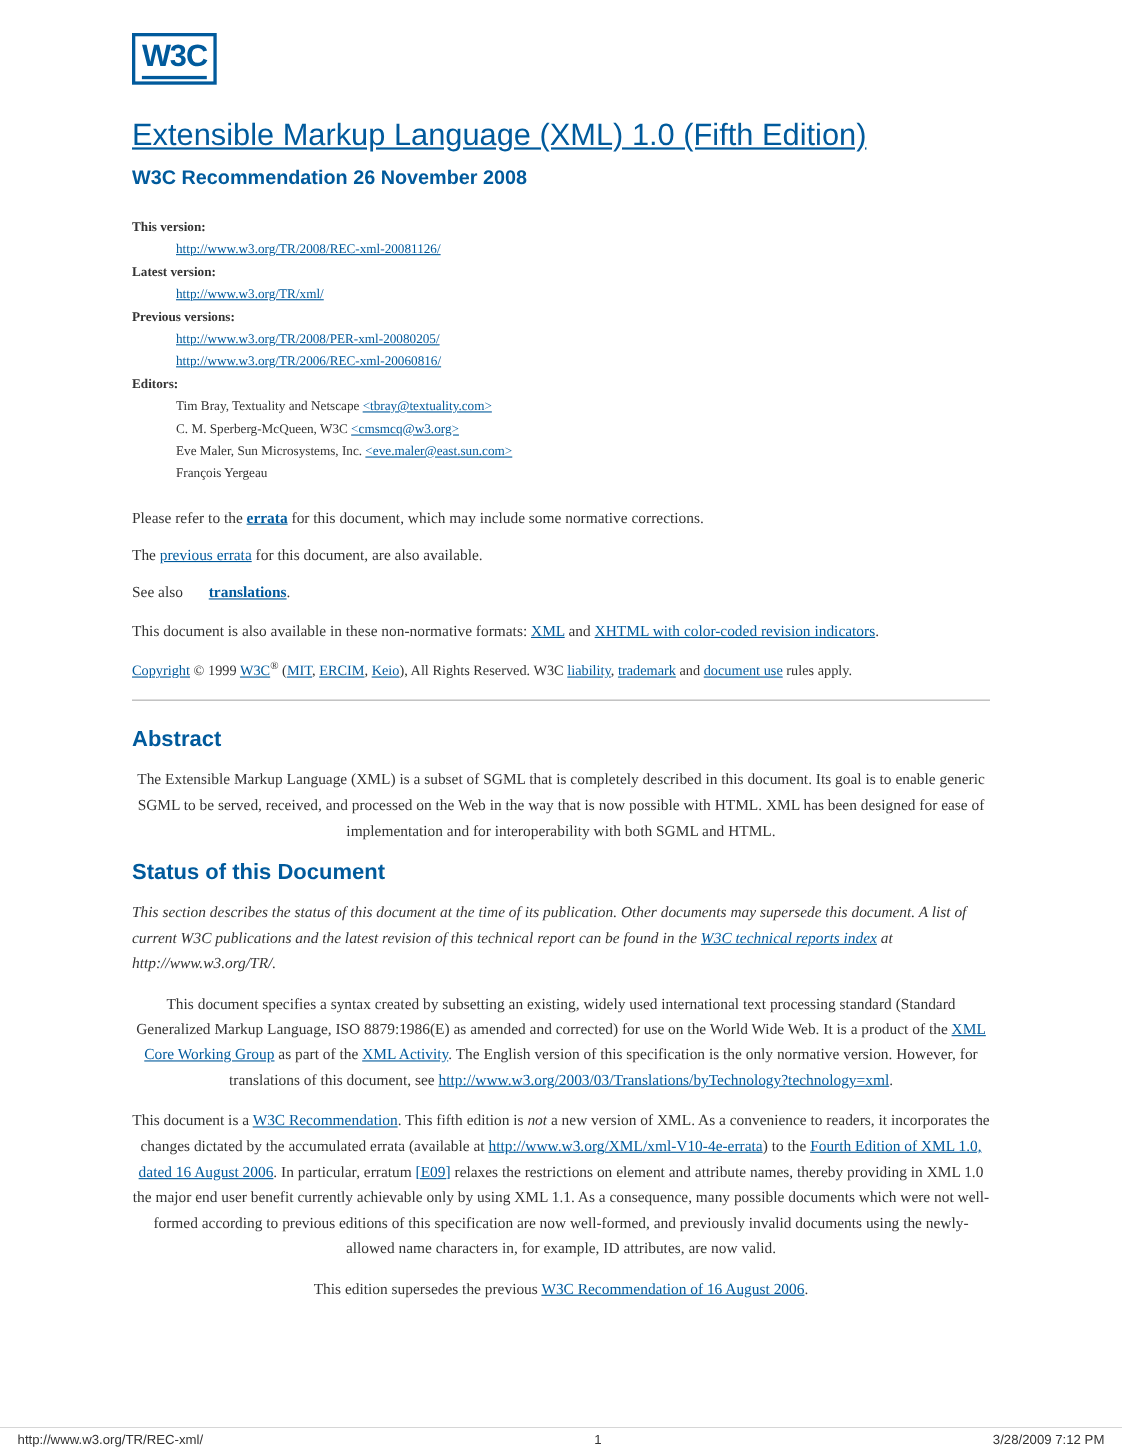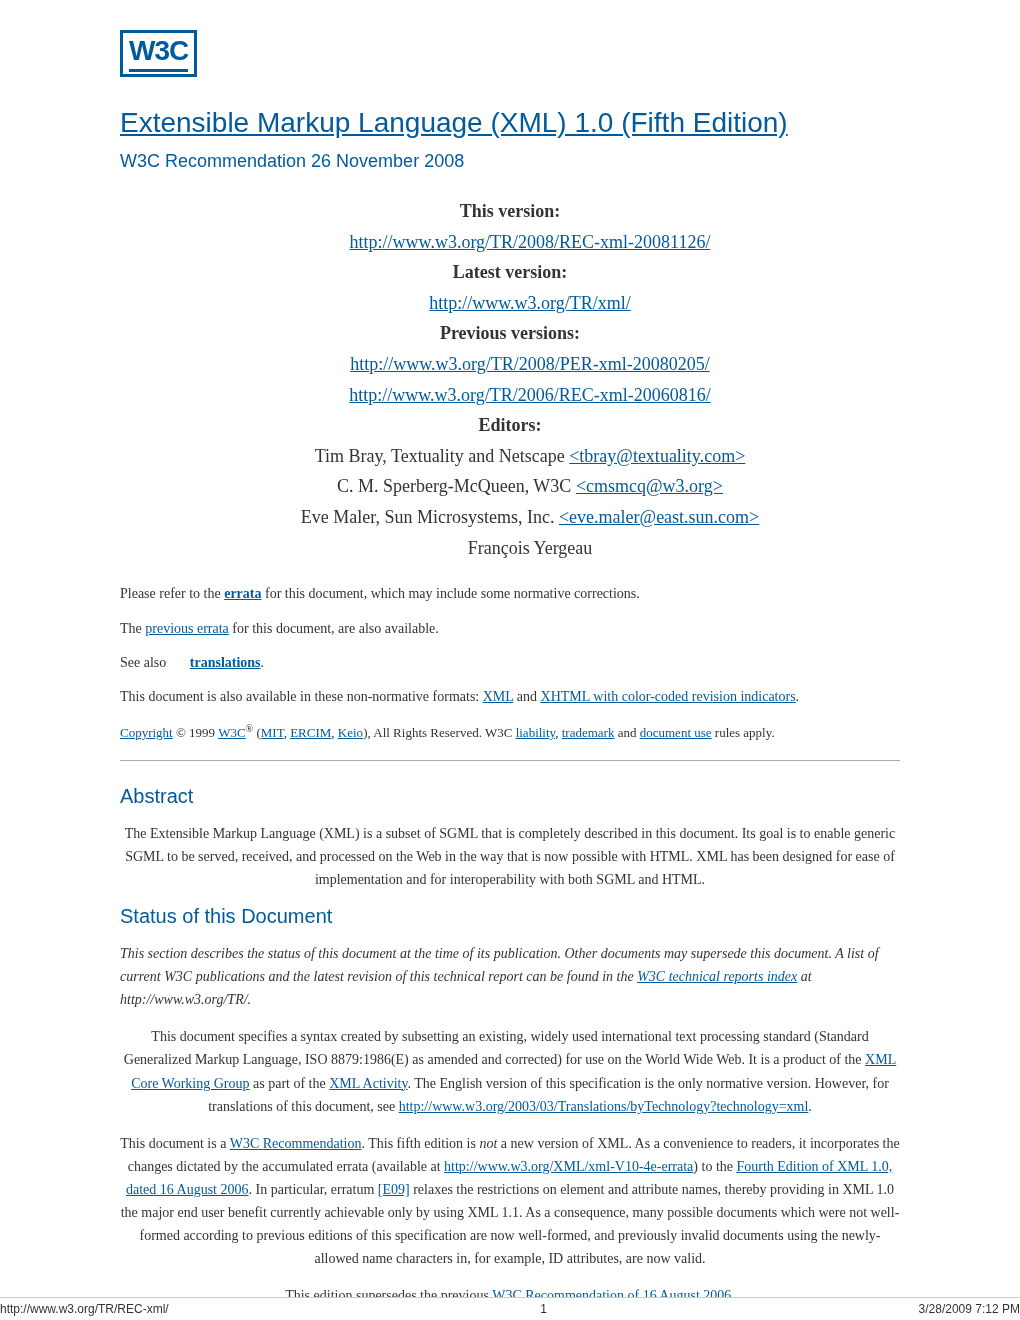--- a/index.html
+++ b/index.html
@@ -37,30 +37,29 @@
       font-size: 28px;
       font-weight: normal;
       color: #005a9c;
       margin-bottom: 12px;
       font-family: Arial, sans-serif;
       margin-top: 20px;
       text-decoration: underline;
     }
     h2.doc-subtitle {
       font-size: 18px;
-      font-weight: normal;
+      font-weight: bold;
       color: #005a9c;
       margin-bottom: 24px;
       font-family: Arial, sans-serif;
     }
     .meta-section {
       margin-bottom: 20px;
-      font-size: 18px;
+      font-size: 12px;
       line-height: 1.7;
-      text-align: center;
     }
     .meta-label {
       font-weight: bold;
     }
     .meta-indent {
       margin-left: 40px;
     }
     a {
       color: #005a9c;
       text-decoration: underline;
@@ -80,21 +79,21 @@
       font-size: 13px;
       line-height: 1.6;
     }
     hr.section-divider {
       border: none;
       border-top: 1px solid #aaa;
       margin: 16px 0 24px 0;
     }
     h2.section-title {
       font-size: 20px;
-      font-weight: normal;
+      font-weight: bold;
       color: #005a9c;
       margin-bottom: 14px;
       font-family: Arial, sans-serif;
     }
     p.body-text {
       font-size: 14px;
       line-height: 1.65;
       margin-bottom: 14px;
       color: #333;
       text-align: center;
@@ -109,21 +108,21 @@
     .status-italic a {
       font-style: italic;
     }
     .footer-bar {
       position: fixed;
       bottom: 0;
       left: 0;
       right: 0;
       background: #fff;
       border-top: 1px solid #ccc;
-      padding: 4px 0;
+      padding: 4px 16px;
       font-size: 12px;
       color: #333;
       display: flex;
       justify-content: space-between;
       font-family: Arial, sans-serif;
     }
     sup { font-size: 10px; }
   </style>
 </head>
 <body>

